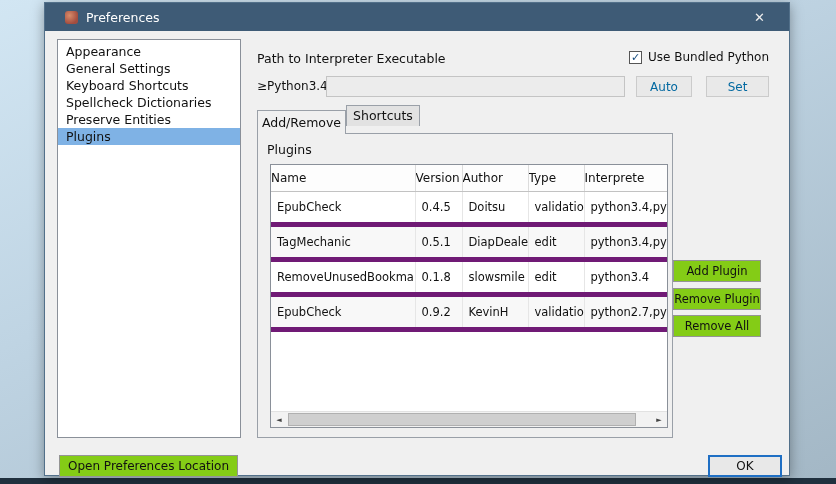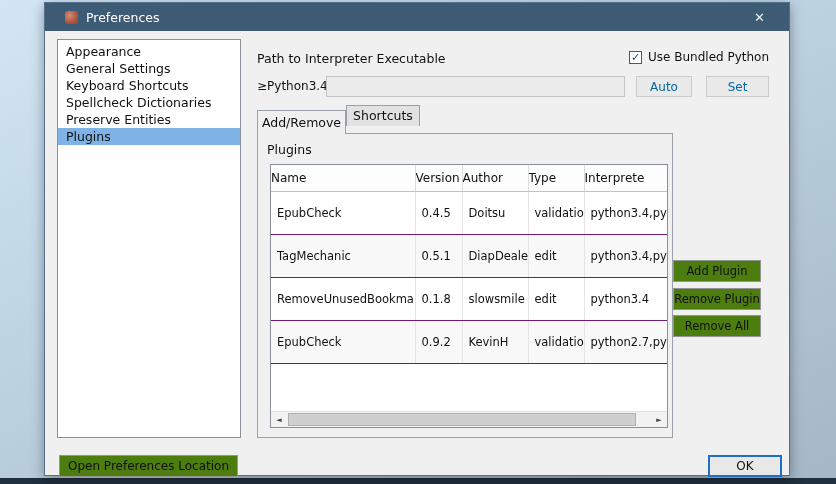--- a/index.html
+++ b/index.html
@@ -28,41 +28,41 @@
   .interp-title{position:absolute;left:212px;top:48px;width:290px;text-align:left;font-size:12.5px}
   .checkbox-wrap{position:absolute;left:584px;top:47px;display:flex;align-items:center;gap:6px}
   .checkbox-box{width:13px;height:13px;background:#fff;border:1px solid #555;
     display:flex;align-items:center;justify-content:center}
   .checkbox-box span{font-size:11px;line-height:11px;color:#134a7e;font-weight:bold}
 
   .interp-label{position:absolute;left:212px;top:76px;font-size:12px;white-space:nowrap}
   .path-input{position:absolute;left:281px;top:73px;width:299px;height:21px;background:#ececec;
     border:1px solid #c4c4c4;font:inherit;padding:0 4px}
 
-  .btn{position:absolute;background:#4d7c0f;border:1px solid #949494;font-family:inherit;
+  .btn{position:absolute;background:#84cc16;border:1px solid #949494;font-family:inherit;
     font-size:12px;text-align:center;color:#111;padding:0}
   .btn.disabled{background:#e9e9e9;border-color:#cbcbcb;color:#0369a1}
   .btn-auto{left:591px;top:73px;width:56px;height:21px}
   .btn-set{left:661px;top:73px;width:63px;height:21px}
 
   .tab{position:absolute;border:1px solid #9aa0a8;border-bottom:none;text-align:center;font-size:12.5px}
   .tab.active{left:212px;top:107px;width:89px;height:24px;line-height:23px;background:#f0f0f0;z-index:3}
   .tab.inactive{left:301px;top:102px;width:74px;height:21px;line-height:20px;background:#e2e2e2;z-index:1}
 
   .tab-frame{position:absolute;left:212px;top:130px;width:416px;height:305px;
     border:1px solid #9aa0a8;background:#f0f0f0;z-index:2}
   .plugins-label{position:absolute;left:9px;top:8px;font-size:12.5px}
 
   .table-wrap{position:absolute;left:12px;top:30px;width:398px;height:264px;background:#fff;
     border:1px solid #8a9099;overflow:hidden}
   table.plugins{border-collapse:collapse;table-layout:fixed;width:440px}
   table.plugins th{height:26px;font-weight:normal;font-size:12px;text-align:left;background:#fdfdfd;
     border-bottom:1px solid #c2c2c2;border-right:1px solid #dcdcdc;white-space:nowrap;overflow:hidden}
-  table.plugins td{height:27px;font-size:11.5px;padding:14px 6px;border-right:1px solid #e6e6e6;
-    border-bottom:1px solid #701a75;white-space:nowrap;overflow:hidden}
+  table.plugins td{height:27px;font-size:11.5px;padding:8px 6px;border-right:1px solid #e6e6e6;
+    border-bottom:5px solid #701a75;white-space:nowrap;overflow:hidden}
   table.plugins tbody tr:nth-child(even){background:#f8f8f8}
   .col-name{width:144px}.col-version{width:47px}.col-author{width:66px}.col-type{width:56px}.col-interp{width:127px}
 
   .hscroll{position:absolute;left:0;bottom:0;width:396px;height:16px;background:#f2f2f2;
     border-top:1px solid #e2e2e2;display:flex;align-items:center}
   .hscroll .arrow{width:16px;height:16px;font-size:7px;line-height:16px;text-align:center;color:#444}
   .hscroll .track{position:relative;flex:1;height:16px}
   .hscroll .thumb{position:absolute;left:1px;top:1px;height:13px;width:348px;
     background:#cfcfcf;border:1px solid #b0b0b0}
 

